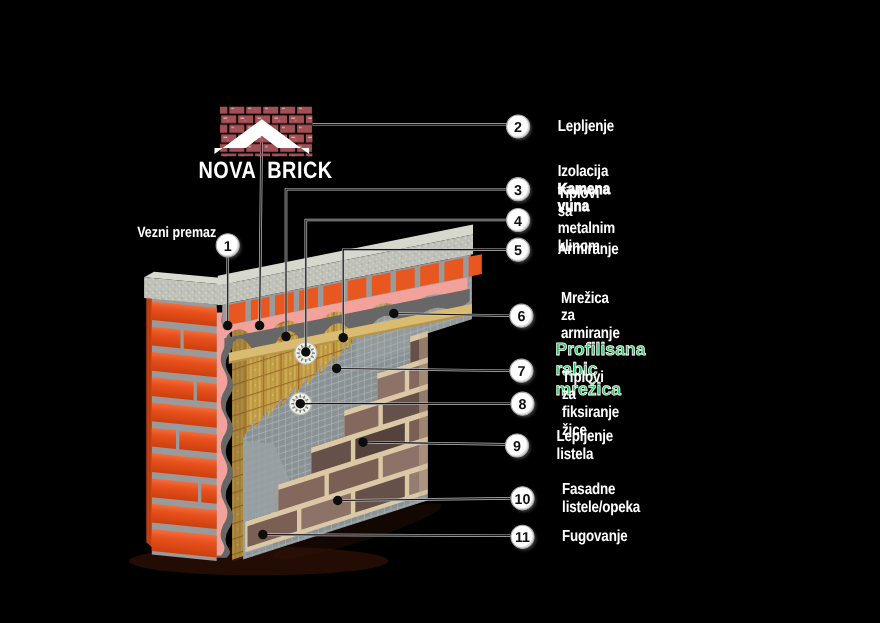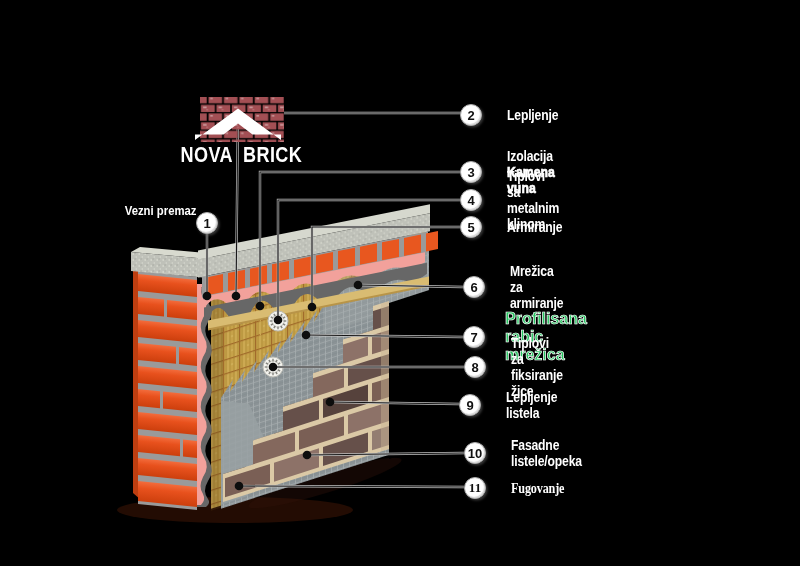--- a/index.html
+++ b/index.html
@@ -278,18 +278,18 @@
   <div class="lab cond">Tiplovi za fiksiranje žice</div>
 </div>
 <div class="callout-row" style="left:459px;top:394px;">
   <div class="badge">9</div>
   <div class="lab cond">Lepljenje listela</div>
 </div>
 <div class="callout-row" style="left:464px;top:442px;">
   <div class="badge">10</div>
   <div class="lab cond">Fasadne listele/opeka</div>
 </div>
-<div class="callout-row" style="left:464px;top:477px;font-family:Liberation Serif, serif;">
+<div class="callout-row" style="left:464px;top:477px;">
   <div class="badge">11</div>
   <div class="lab cond">Fugovanje</div>
 </div>
 
 </div>
 
 </body></html>

